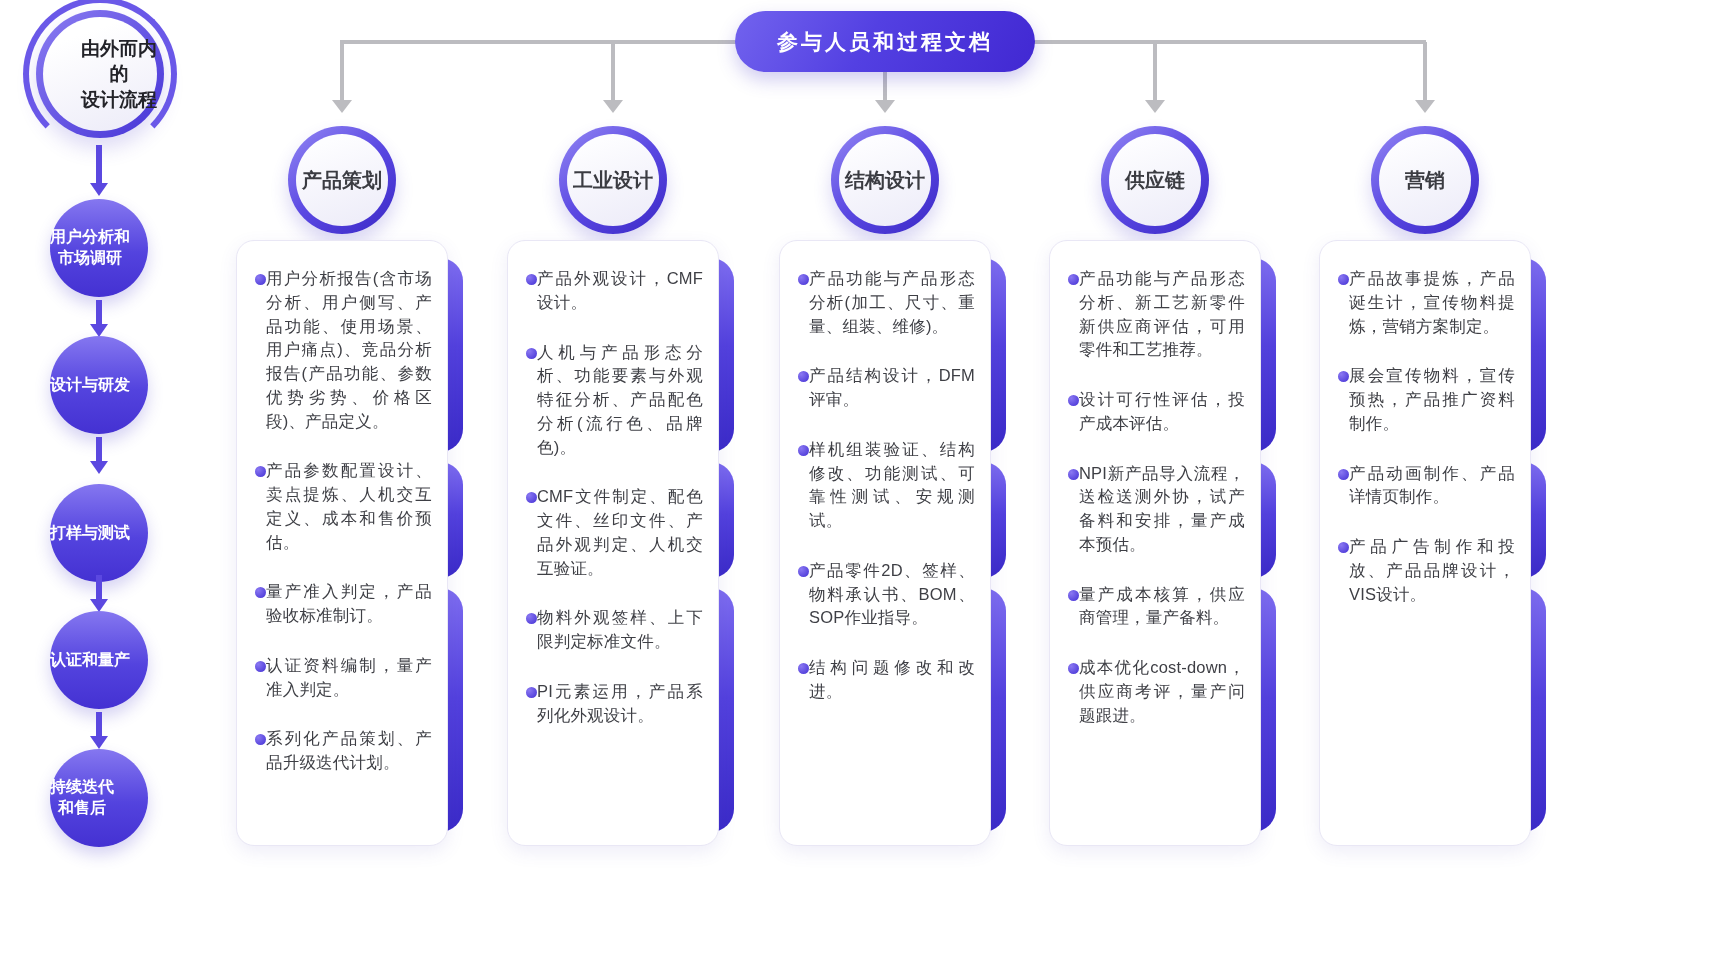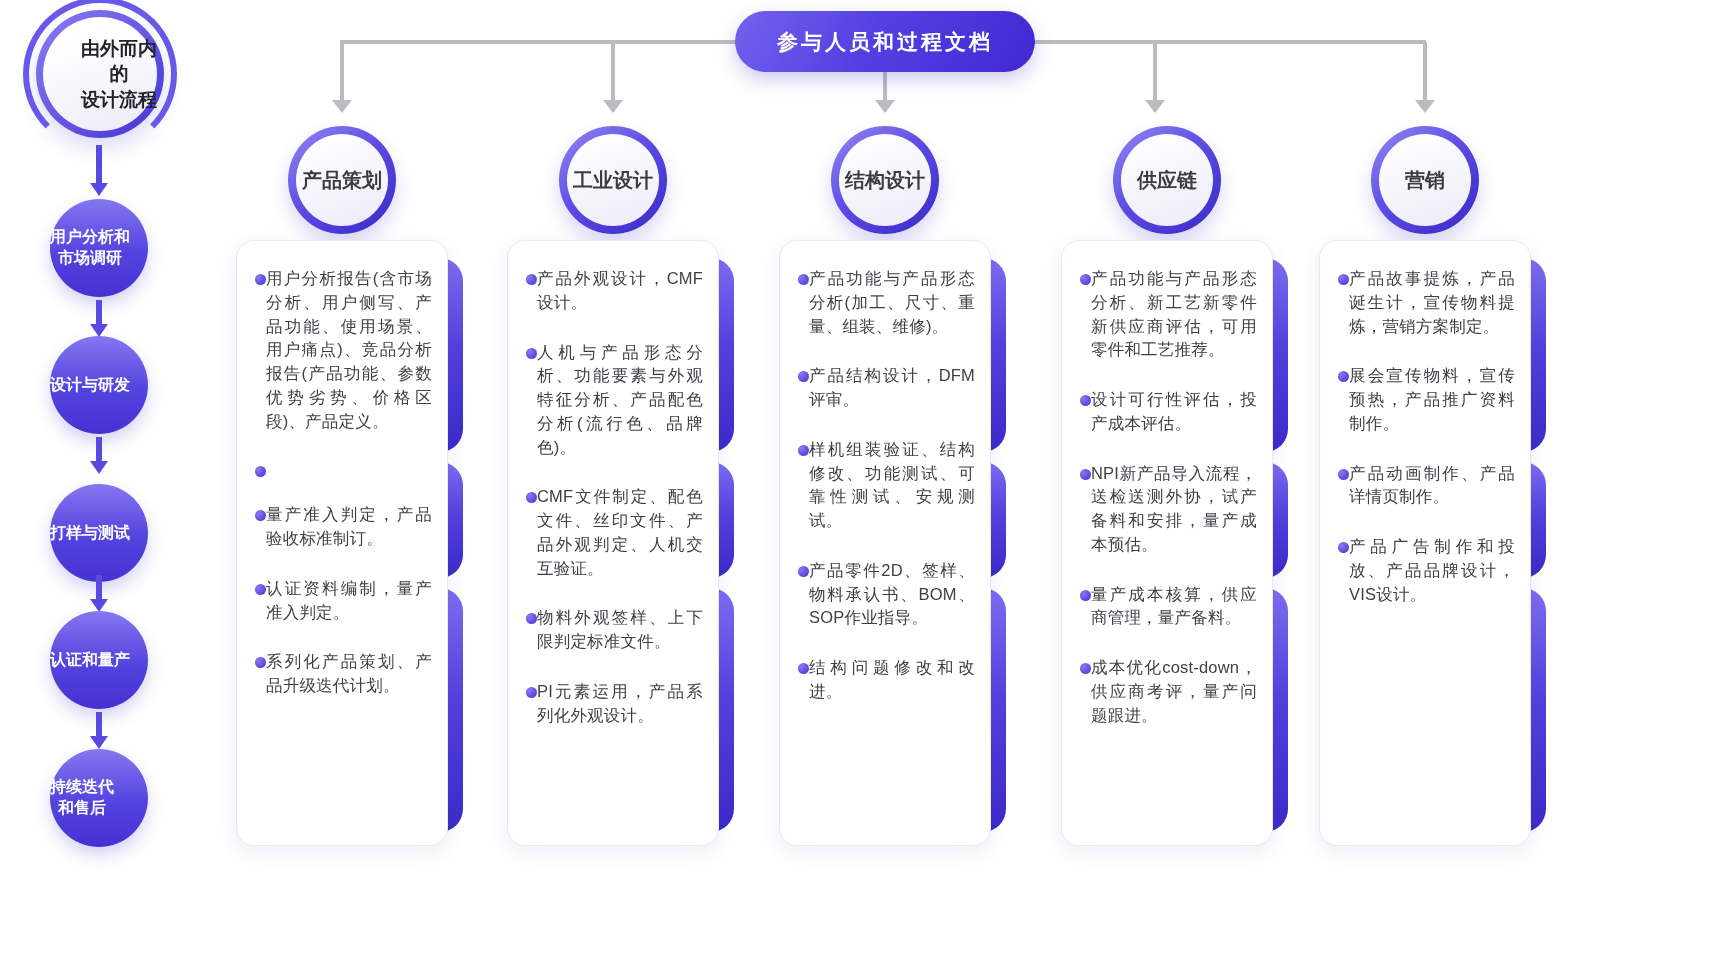--- a/index.html
+++ b/index.html
@@ -44,21 +44,21 @@
   .g-arrow.short .stem { height:28px; }
 
   .pill { position:absolute; left:735px; top:11px; width:300px; height:61px; border-radius:31px;
     background:linear-gradient(120deg,#7263ee 0%,#5340e2 45%,#4128d2 100%);
     display:flex; align-items:center; justify-content:center;
     box-shadow:0 8px 18px rgba(70,55,200,.25); }
   .pill-label { color:#ffffff; font-weight:bold; font-size:21px; letter-spacing:3px; }
 
   
   .column { position:absolute; top:126px; width:212px; }
-  .c1 { left:236px; } .c2 { left:507px; } .c3 { left:779px; } .c4 { left:1049px;margin-left:12px; } .c5 { left:1319px; }
+  .c1 { left:236px; } .c2 { left:507px; } .c3 { left:779px; } .c4 { left:1049px; } .c5 { left:1319px; }
 
   .ring { width:108px; height:108px; border-radius:50%; margin:0 auto;
     background:linear-gradient(140deg,#9488f4 0%,#5a48e2 50%,#3a28c6 100%);
     display:flex; align-items:center; justify-content:center;
     box-shadow:0 10px 18px rgba(70,55,200,.20); }
   .ring-inner { width:92px; height:92px; border-radius:50%;
     background:linear-gradient(160deg,#fdfdff 15%,#ecebf8 100%);
     display:flex; align-items:center; justify-content:center; }
   .ring-label { font-size:20px; font-weight:bold; color:#3b3c42; }
 
@@ -178,20 +178,21 @@
       <div class="bar b2"></div>
       <div class="bar b3"></div>
       <div class="card-face">
         <ul>
           <li>
               <span class="dot"></span>
               <span class="item-text">用户分析报告(含市场分析、用户侧写、产品功能、使用场景、用户痛点)、竞品分析报告(产品功能、参数优势劣势、价格区段)、产品定义。</span>
             </li>
           <li>
               <span class="dot"></span>
+              <span class="item-text">产品参数配置设计、卖点提炼、人机交互定义、成本和售价预估。</span>
             </li>
           <li>
               <span class="dot"></span>
               <span class="item-text">量产准入判定，产品验收标准制订。</span>
             </li>
           <li>
               <span class="dot"></span>
               <span class="item-text">认证资料编制，量产准入判定。</span>
             </li>
           <li>

